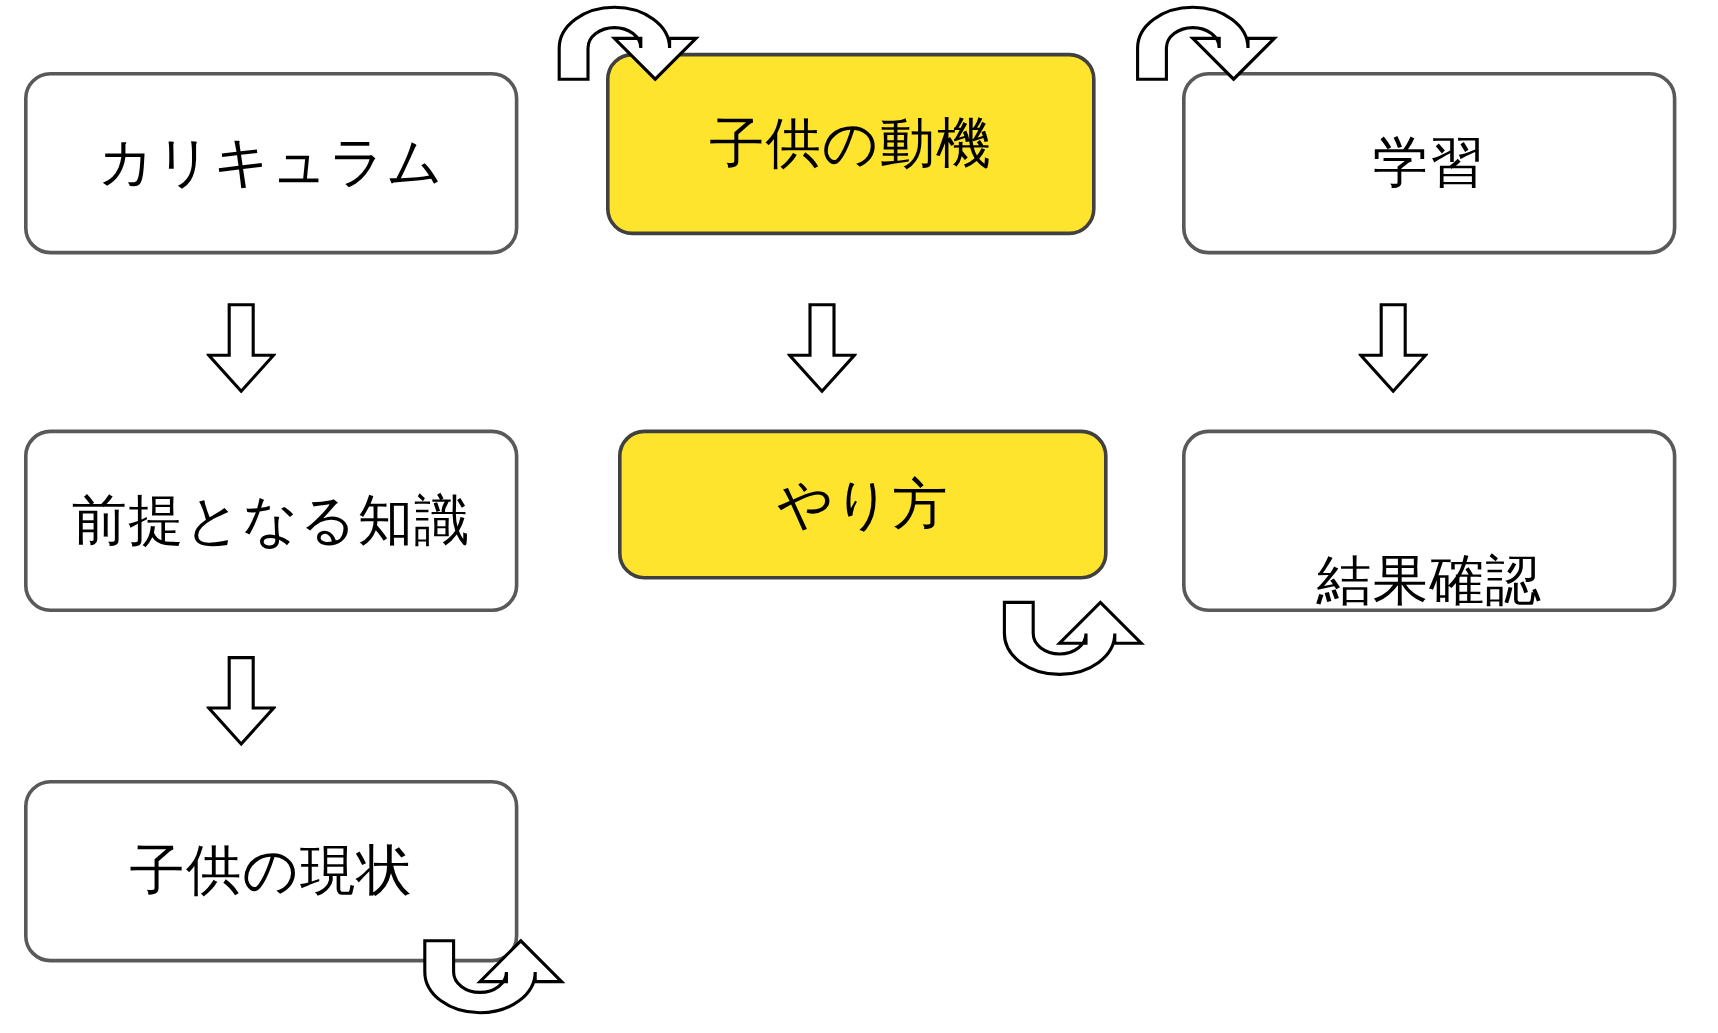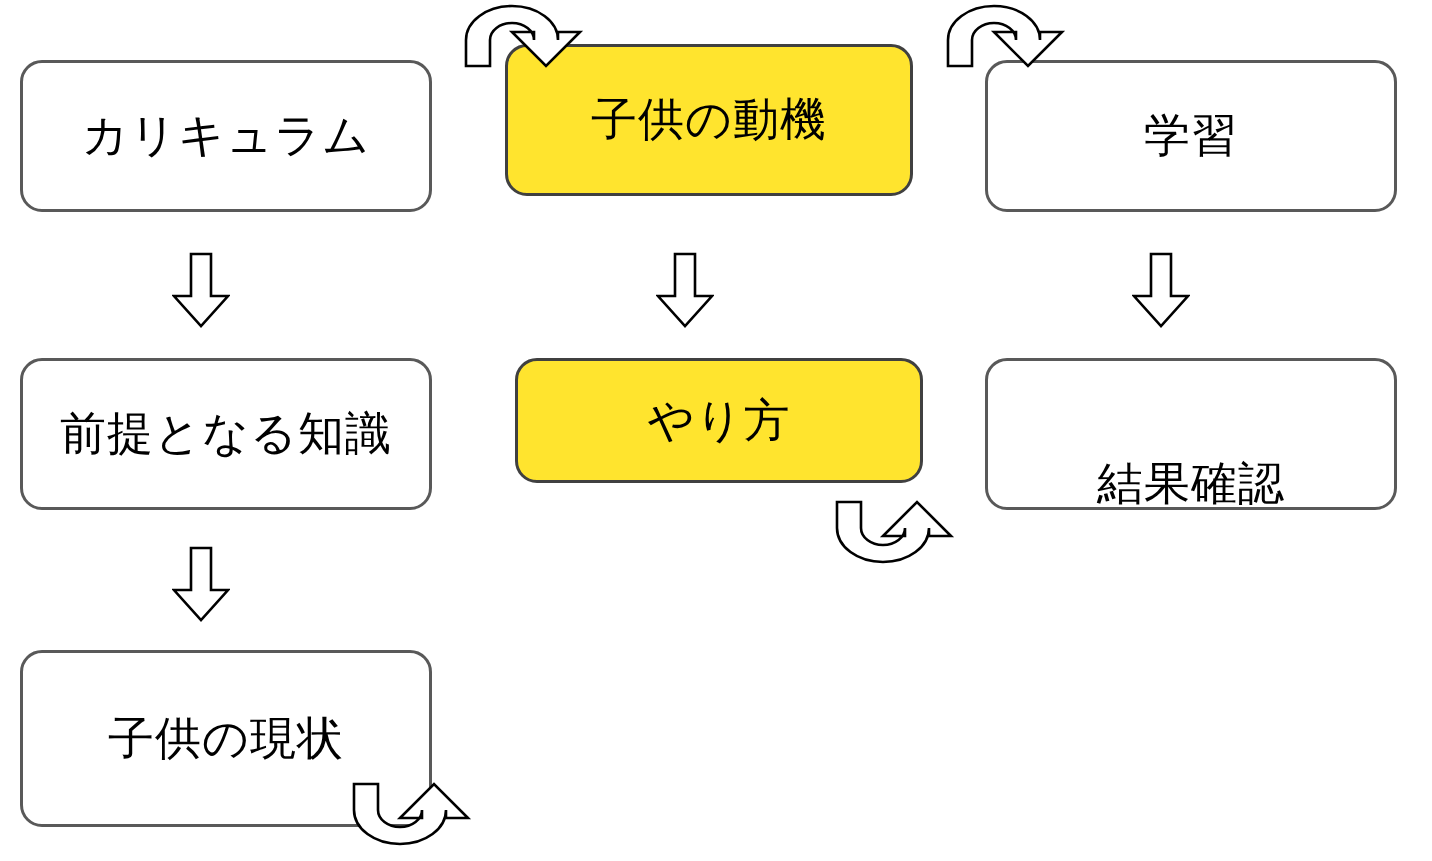--- a/index.html
+++ b/index.html
@@ -37,21 +37,21 @@
   .arrow-down{position:absolute;z-index:2;}
   .curve-arrow{position:absolute;z-index:4;}
 
   
   .n-curriculum{left:20px;  top:60px;  width:412px;height:152px;}
   .n-motivation{left:505px; top:44px;  width:408px;height:152px;}
   .n-learning  {left:985px; top:60px;  width:412px;height:152px;}
   .n-knowledge {left:20px;  top:358px; width:412px;height:152px;}
   .n-method    {left:505px; top:358px; width:408px;height:125px;margin-left:10px;}
   .n-result    {left:985px; top:358px; width:412px;height:152px;align-items:flex-end;}
-  .n-status    {left:20px;  top:650px; width:412px;height:177px;}
+  .n-status    {left:20px;  top:650px; width:412px;height:152px;}
 
   .a-left-1  {left:172px; top:252px;}
   .a-mid-1   {left:656px; top:252px;}
   .a-right-1 {left:1132px;top:252px;}
   .a-left-2  {left:172px; top:546px;}
 
   .c-top-mid   {left:462px; top:2px;}
   .c-top-right {left:944px; top:2px;}
   .c-bot-mid   {left:818px; top:500px;}
   .c-bot-left  {left:335px; top:782px;}

